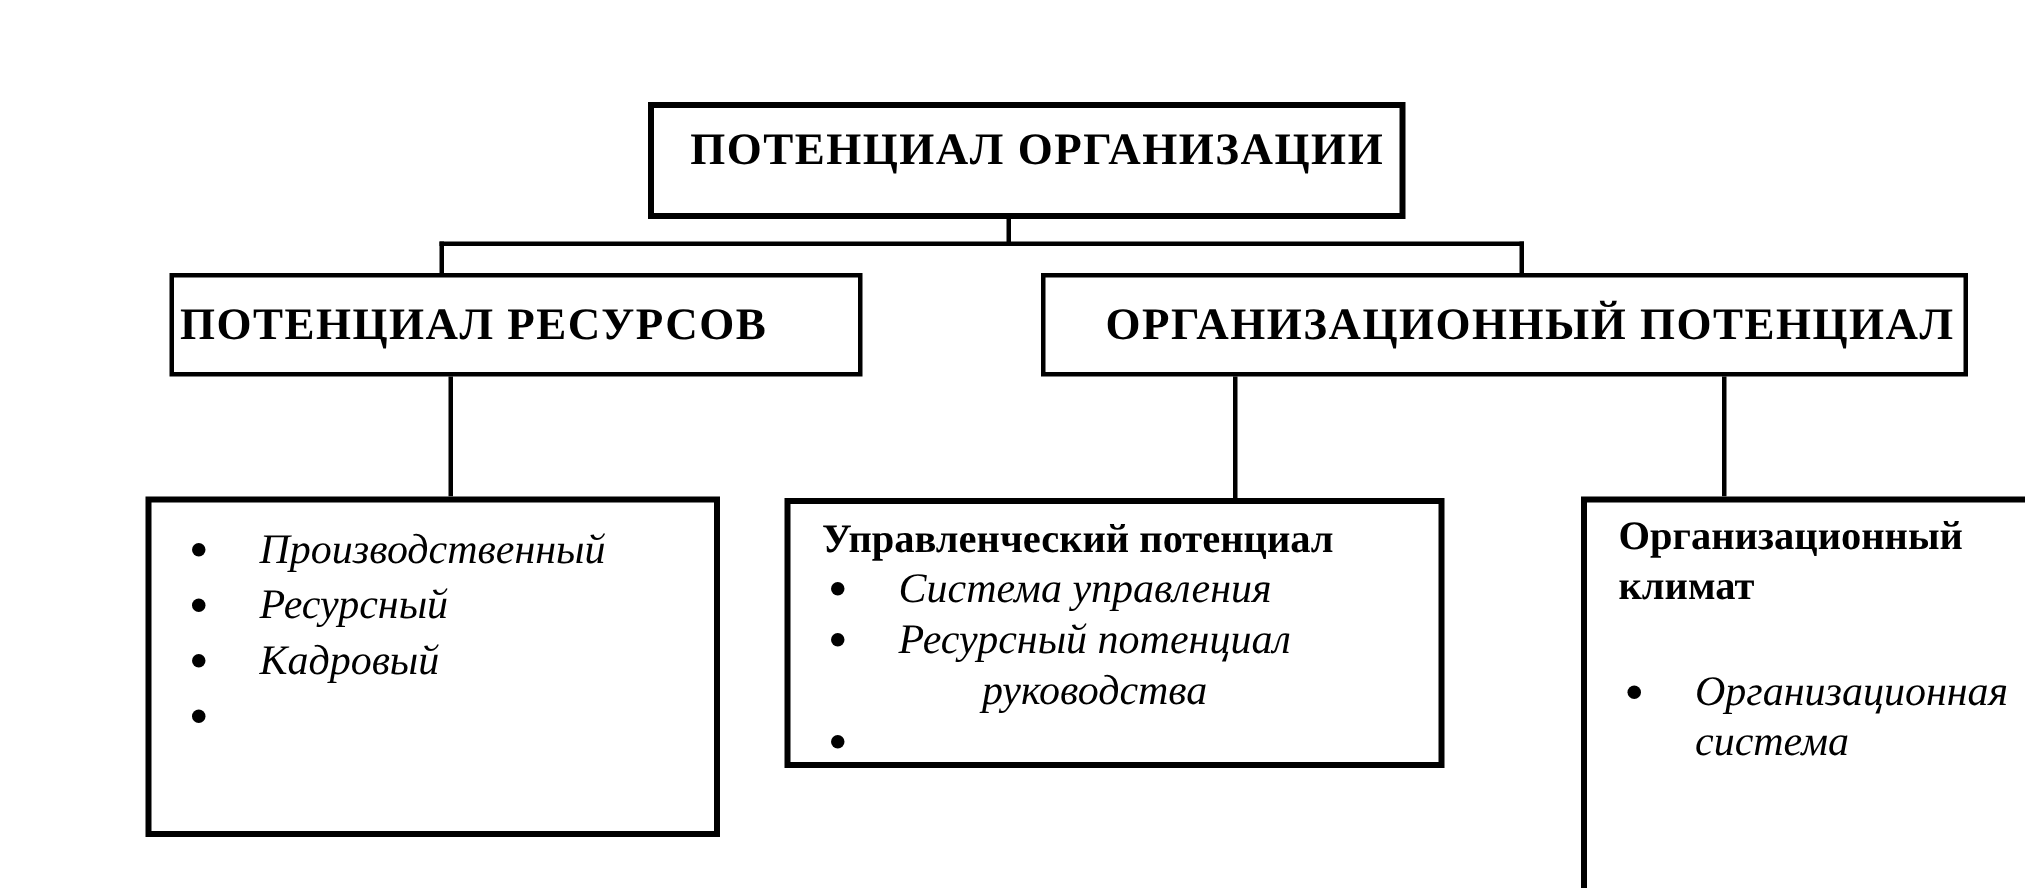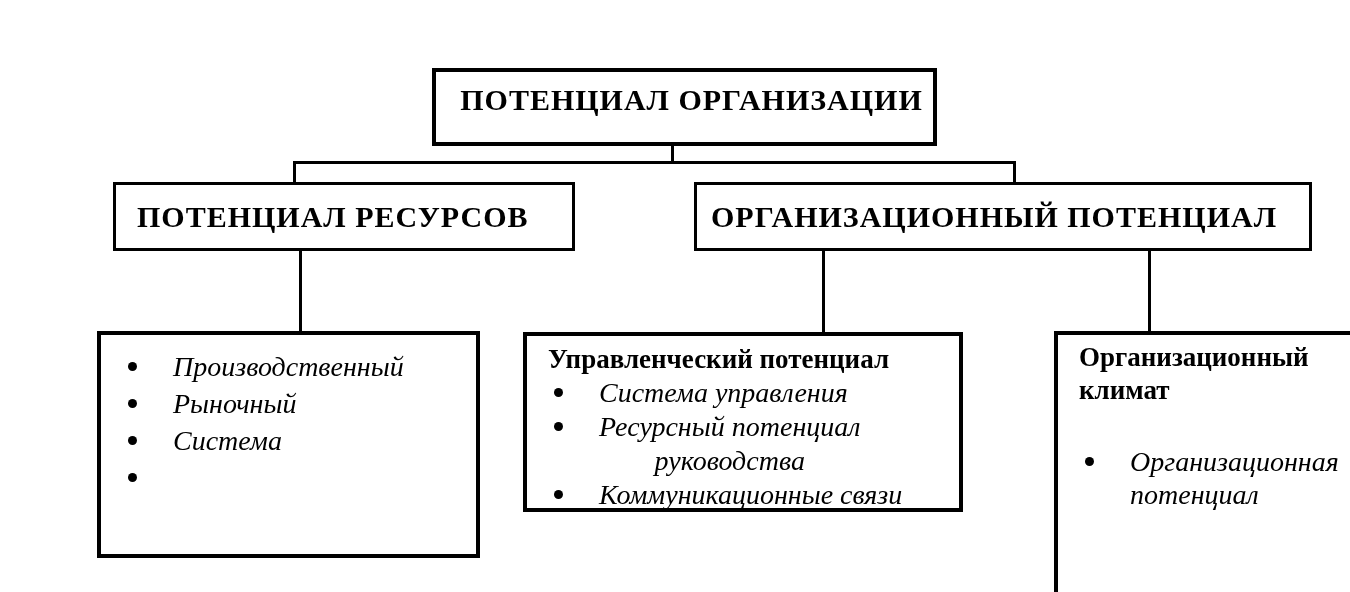--- a/index.html
+++ b/index.html
@@ -31,22 +31,22 @@
   }
   .root-box {
     left: 432px; top: 68px; width: 505px; height: 78px;
     border-width: 4px;
     padding: 11px 8px 0 22px;
   }
   .l2-box {
     display: flex;
     align-items: center;
   }
-  .l2a { left: 113px; top: 182px; width: 462px; height: 69px; padding-left: 21px; }
-  .l2b { left: 694px; top: 182px; width: 618px; height: 69px; padding-left: 14px; }
+  .l2a { left: 113px; top: 182px; width: 462px; height: 69px; padding-left: 4px; }
+  .l2b { left: 694px; top: 182px; width: 618px; height: 69px; padding-left: 40px; }
   .leaf {
     border-width: 4px;
   }
   .l3a { left: 97px;  top: 331px; width: 383px; height: 227px; padding-top: 13px; }
   .l3b { left: 523px; top: 332px; width: 440px; height: 180px; padding-top: 7px;  }
   .l3c { left: 1054px; top: 331px; width: 320px; height: 295px; padding-top: 6px;  }
   .leaf-title {
     font-weight: bold;
     font-size: 27px;
     line-height: 33px;
@@ -117,27 +117,27 @@
     <div class="list">
       <div class="li">
         <span class="dot"></span>
         <span class="li-text">
           <span class="line">Производственный</span>
         </span>
       </div>
       <div class="li">
         <span class="dot"></span>
         <span class="li-text">
-          <span class="line">Рыночный</span>
+          <span class="line">Ресурсный</span>
         </span>
       </div>
       <div class="li">
         <span class="dot"></span>
         <span class="li-text">
-          <span class="line">Система</span>
+          <span class="line">Кадровый</span>
         </span>
       </div>
       <div class="li">
         <span class="dot"></span>
       </div>
     </div>
   </div>
 
   <div class="box leaf l3b">
     <div class="leaf-title">Управленческий потенциал</div>
@@ -150,33 +150,30 @@
       </div>
       <div class="li">
         <span class="dot"></span>
         <span class="li-text">
           <span class="line">Ресурсный потенциал</span>
           <span class="line">руководства</span>
         </span>
       </div>
       <div class="li">
         <span class="dot"></span>
-        <span class="li-text">
-          <span class="line">Коммуникационные связи</span>
-        </span>
       </div>
     </div>
   </div>
 
   <div class="box leaf l3c">
     <div class="leaf-title">Организационный климат</div>
     <div class="list">
       <div class="li">
         <span class="dot"></span>
         <span class="li-text">
           <span class="line">Организационная</span>
-          <span class="line">потенциал</span>
+          <span class="line">система</span>
         </span>
       </div>
     </div>
   </div>
 
 </div>
 
 </body></html>

